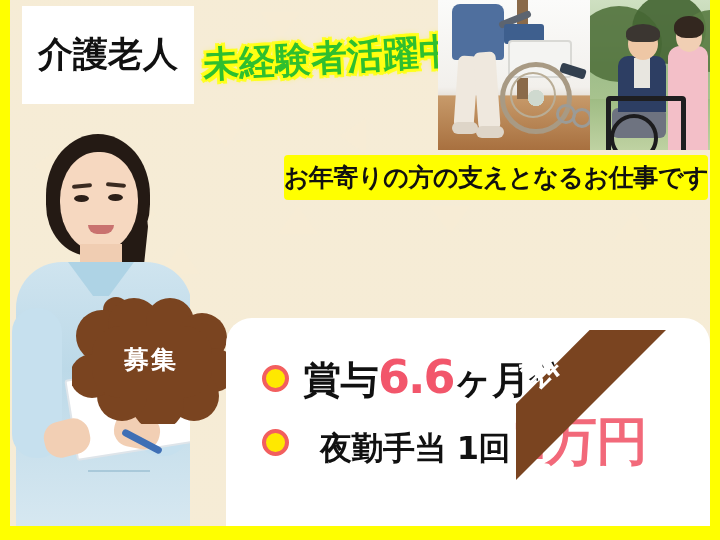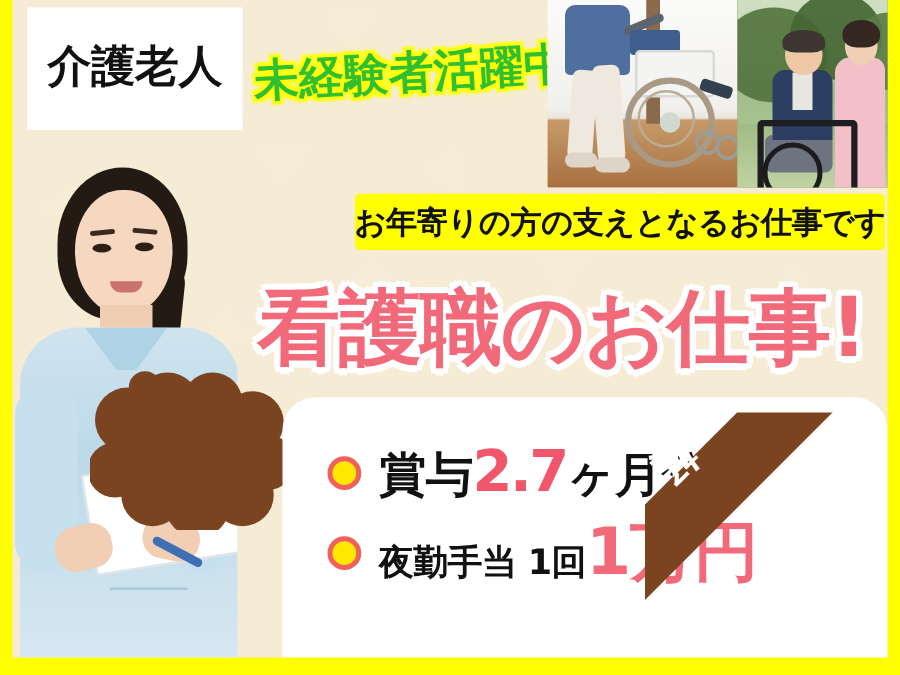--- a/index.html
+++ b/index.html
@@ -175,21 +175,21 @@
   .bullets{position:absolute;left:36px;top:28px;}
   .brow{display:flex;align-items:center;height:64px;white-space:nowrap;}
   .dot{
     width:27px;height:27px;border-radius:50%;
     background:#ffe800;border:4px solid #f25f5f;
     box-sizing:border-box;flex:0 0 auto;margin-right:14px;
   }
   .btxt{font-size:38px;font-weight:bold;color:#111;letter-spacing:-.5px;}
   .btxt .big{font-size:46px;color:#f2566b;letter-spacing:-2px;}
   .btxt .big2{font-size:52px;color:#f2697a;letter-spacing:-1px;}
-  .btxt .sm{font-size:28px;}
+  .btxt .sm{font-size:32px;margin-left:17px;}
 
   
   .ribbon{
     position:absolute;right:-4px;bottom:-2px;width:198px;height:198px;overflow:hidden;
     pointer-events:none;
   }
   .ribbon .band{
     position:absolute;left:-34px;bottom:14px;width:286px;height:54px;
     background:#7a4420;transform:rotate(-45deg);transform-origin:left bottom;
     display:flex;align-items:center;justify-content:center;
@@ -262,21 +262,20 @@
         <div class="p2-man-hair"></div>
         <div class="p2-chair"></div>
         <div class="p2-chairwheel"></div>
       </div>
     </div>
 
     <div class="caption">
       <span>お年寄りの方の支えとなるお仕事です</span>
     </div>
 
-    <div class="hero">看護職のお仕事!</div>
 
     <div class="nurse">
       <div class="n-hair"></div>
       <div class="n-pony"></div>
       <div class="n-face"></div>
       <div class="n-brow n-browL"></div>
       <div class="n-brow n-browR"></div>
       <div class="n-eye n-eyeL"></div>
       <div class="n-eye n-eyeR"></div>
       <div class="n-mouth"></div>
@@ -302,29 +301,30 @@
           <circle cx="130" cy="42" r="25"></circle>
           <circle cx="142" cy="74" r="22"></circle>
           <circle cx="122" cy="100" r="25"></circle>
           <circle cx="86" cy="108" r="26"></circle>
           <circle cx="50" cy="100" r="25"></circle>
           <circle cx="20" cy="80" r="22"></circle>
           <rect x="20" y="30" width="120" height="72" rx="28"></rect>
         </g>
       </svg>
       <div class="txt">
+        <span>募集</span>
       </div>
     </div>
 
     <div class="card">
       <div class="bullets">
 
         <div class="brow">
           <span class="dot"></span>
-          <span class="btxt"><span>賞与</span><span class="big">2.7</span><span>ヶ月分</span></span>
+          <span class="btxt"><span>賞与</span><span class="big">6.6</span><span>ヶ月分</span></span>
         </div>
 
         <div class="brow">
           <span class="dot"></span>
           <span class="btxt"><span class="sm">夜勤手当 1回</span><span class="big2">1万円</span><span></span></span>
         </div>
 
       </div>
 
       <div class="ribbon">

